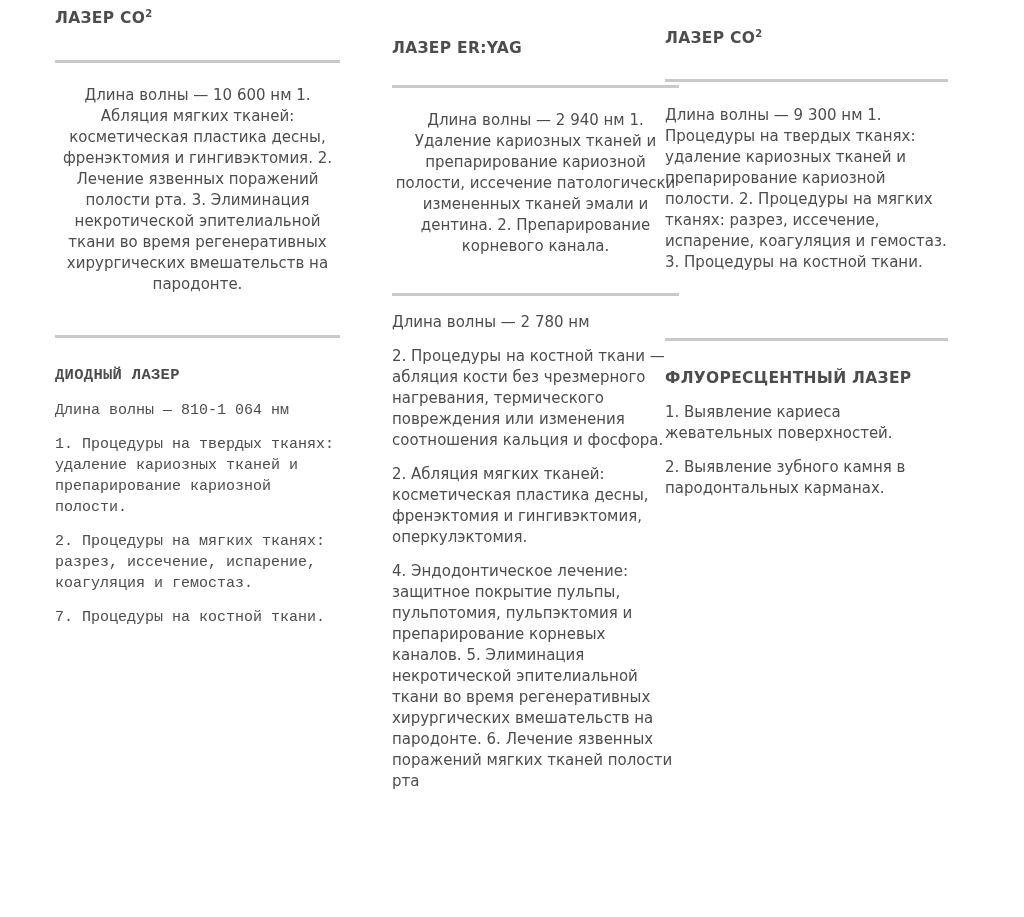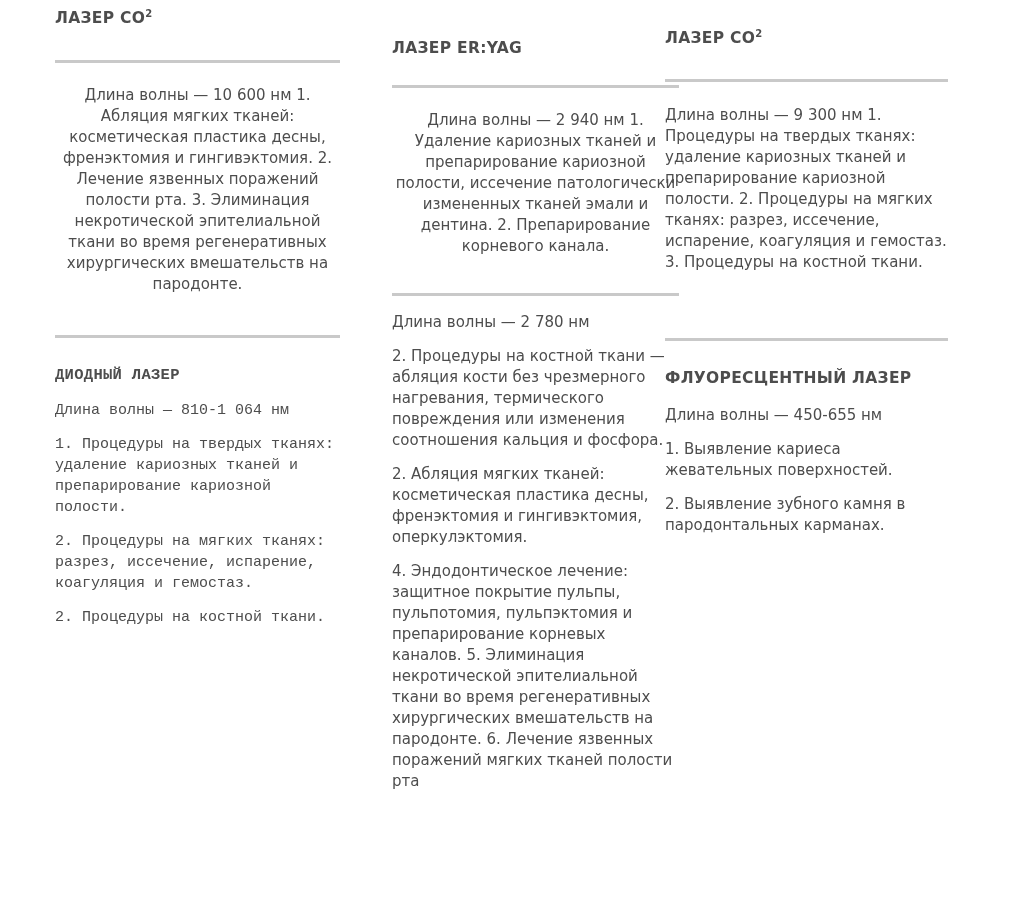--- a/index.html
+++ b/index.html
@@ -78,21 +78,21 @@
       <h3><span>ЛАЗЕР CO</span><sup>2</sup></h3>
       <div class="divider"></div>
       <p class="first">Длина волны — 10 600 нм 1. Абляция мягких тканей: косметическая пластика десны, френэктомия и гингивэктомия. 2. Лечение язвенных поражений полости рта. 3. Элиминация некротической эпителиальной ткани во время регенеративных хирургических вмешательств на пародонте.</p>
     </div>
     <div class="sec-b">
       <div class="divider"></div>
       <h3><span>ДИОДНЫЙ ЛАЗЕР</span></h3>
       <p class="first">Длина волны — 810-1 064 нм</p>
       <p>1. Процедуры на твердых тканях: удаление кариозных тканей и препарирование кариозной полости.</p>
       <p>2. Процедуры на мягких тканях: разрез, иссечение, испарение, коагуляция и гемостаз.</p>
-      <p>2. Процедуры на костной ткани.</p>
+      <p>7. Процедуры на костной ткани.</p>
     </div>
   </div>
 
   <div class="col col-2">
     <div class="sec-a">
       <h3><span>ЛАЗЕР ER:YAG</span></h3>
       <div class="divider"></div>
       <p class="first">Длина волны — 2 940 нм 1. Удаление кариозных тканей и препарирование кариозной полости, иссечение патологически измененных тканей эмали и дентина. 2. Препарирование корневого канала.</p>
     </div>
     <div class="sec-b">
@@ -106,19 +106,18 @@
 
   <div class="col col-3">
     <div class="sec-a">
       <h3><span>ЛАЗЕР CO</span><sup>2</sup></h3>
       <div class="divider"></div>
       <p class="first">Длина волны — 9 300 нм 1. Процедуры на твердых тканях: удаление кариозных тканей и препарирование кариозной полости. 2. Процедуры на мягких тканях: разрез, иссечение, испарение, коагуляция и гемостаз. 3. Процедуры на костной ткани.</p>
     </div>
     <div class="sec-b">
       <div class="divider"></div>
       <h3><span>ФЛУОРЕСЦЕНТНЫЙ ЛАЗЕР</span></h3>
-      <p class="first">Длина волны — 450-655 нм</p>
       <p>1. Выявление кариеса жевательных поверхностей.</p>
       <p>2. Выявление зубного камня в пародонтальных карманах.</p>
     </div>
   </div>
 
 </div>
 
 </body></html>

